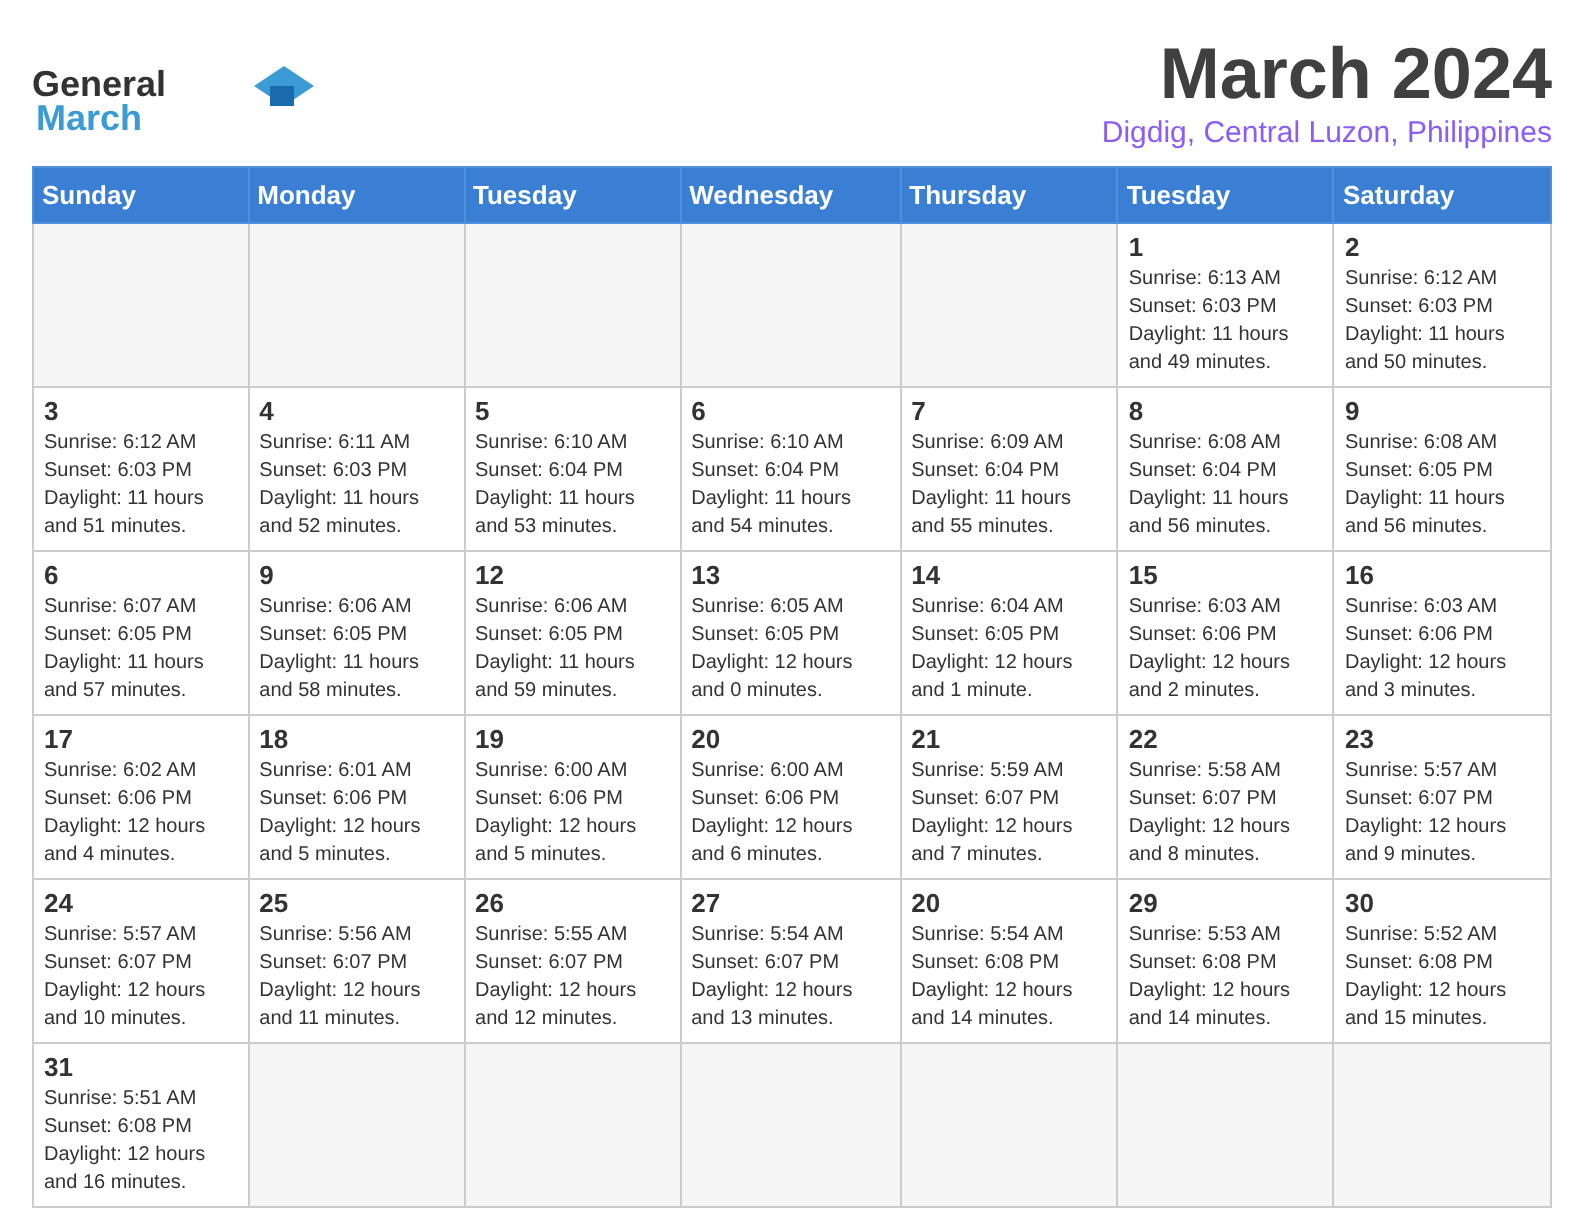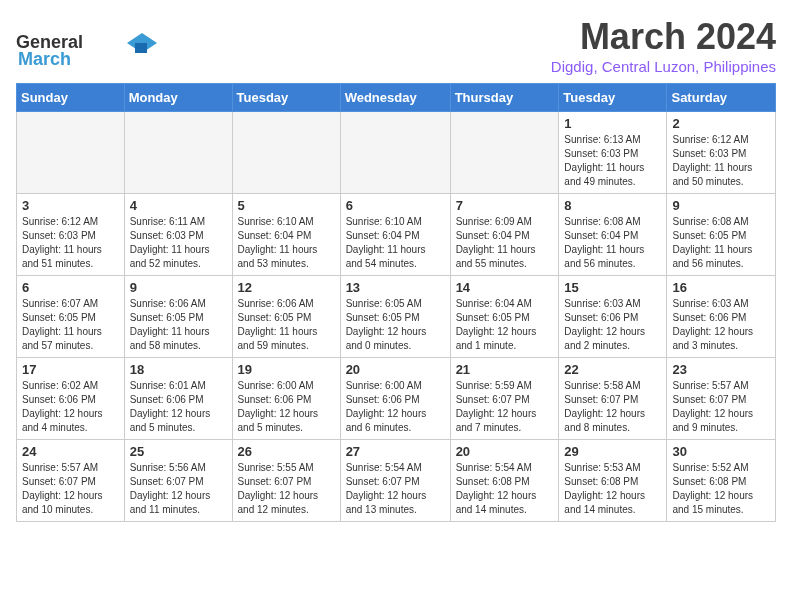--- a/index.html
+++ b/index.html
@@ -243,14 +243,26 @@
         </td>
         <td>
           <span class="day-number">29</span>
           <div class="day-info">Sunrise: 5:53 AM<br>Sunset: 6:08 PM<br>Daylight: 12 hours and 14 minutes.</div>
         </td>
         <td>
           <span class="day-number">30</span>
           <div class="day-info">Sunrise: 5:52 AM<br>Sunset: 6:08 PM<br>Daylight: 12 hours and 15 minutes.</div>
         </td>
       </tr>
+      <tr class="last-row">
+        <td>
+          <span class="day-number">31</span>
+          <div class="day-info">Sunrise: 5:51 AM<br>Sunset: 6:08 PM<br>Daylight: 12 hours and 16 minutes.</div>
+        </td>
+        <td class="empty"></td>
+        <td class="empty"></td>
+        <td class="empty"></td>
+        <td class="empty"></td>
+        <td class="empty"></td>
+        <td class="empty"></td>
+      </tr>
     </tbody>
 </table>
 
 </body></html>

